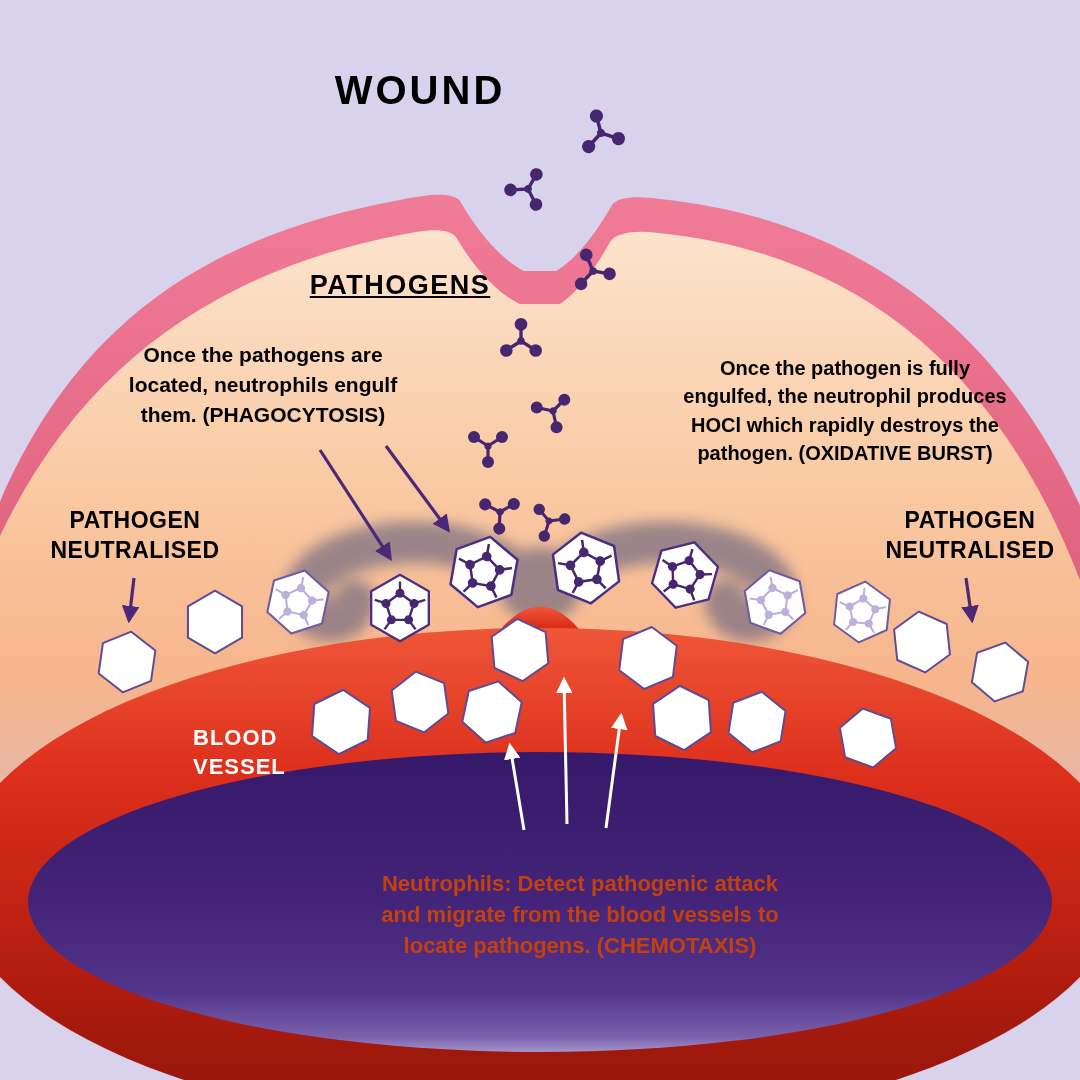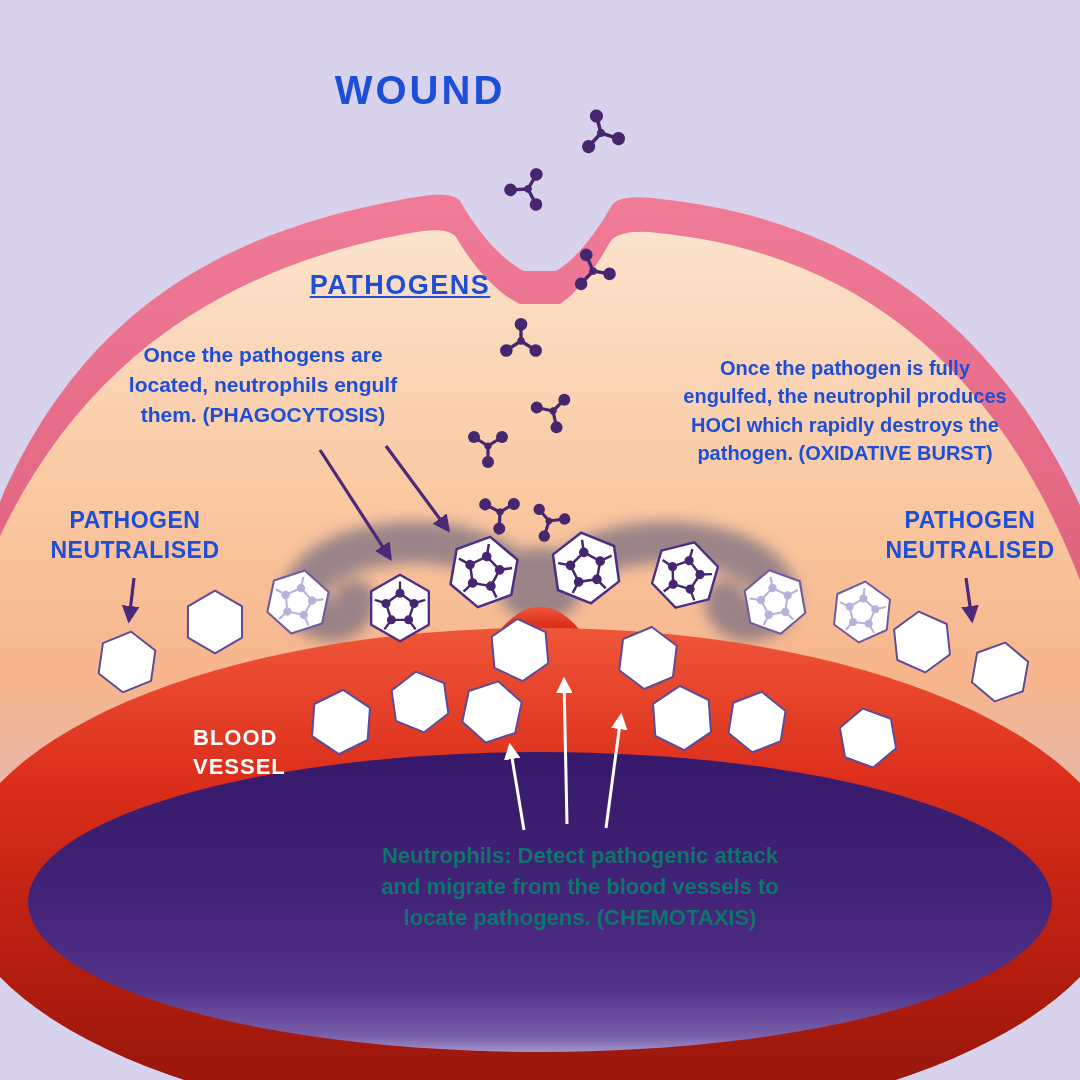--- a/index.html
+++ b/index.html
@@ -12,21 +12,21 @@
     position: relative;
     width: 1080px;
     height: 1080px;
     overflow: hidden;
     background: #d8d2ec;
   }
   .canvas svg { position: absolute; inset: 0; }
   .txt {
     position: absolute;
     font-weight: bold;
-    color: #1d4ed8;
+    color: #000000;
     text-align: center;
     white-space: pre-line;
     line-height: 1.42;
   }
   .title {
     left: 250px; top: 62px; width: 340px;
     font-size: 40px; letter-spacing: 3px;
   }
   .pathogens-label {
     left: 250px; top: 266px; width: 300px;
@@ -48,22 +48,22 @@
   .neut-right {
     left: 864px; top: 506px; width: 212px;
     font-size: 23px; line-height: 1.3; letter-spacing: 0.5px;
   }
   .blood-vessel {
     left: 193px; top: 724px; width: 180px;
     font-size: 22px; line-height: 1.3;
     color: #ffffff; text-align: left; letter-spacing: 1px;
   }
   .chemo {
-    left: 320px; top: 840px; width: 520px;
-    font-size: 22px; color: #0f766e;
+    left: 320px; top: 868px; width: 520px;
+    font-size: 22px; color: #c2410c;
   }
 </style>
 </head>
 <body>
 
 <div class="canvas">
 
   <svg width="1080" height="1080" viewBox="0 0 1080 1080">
     <defs>
       <linearGradient id="pinkGrad" x1="0" y1="0" x2="0" y2="1">

